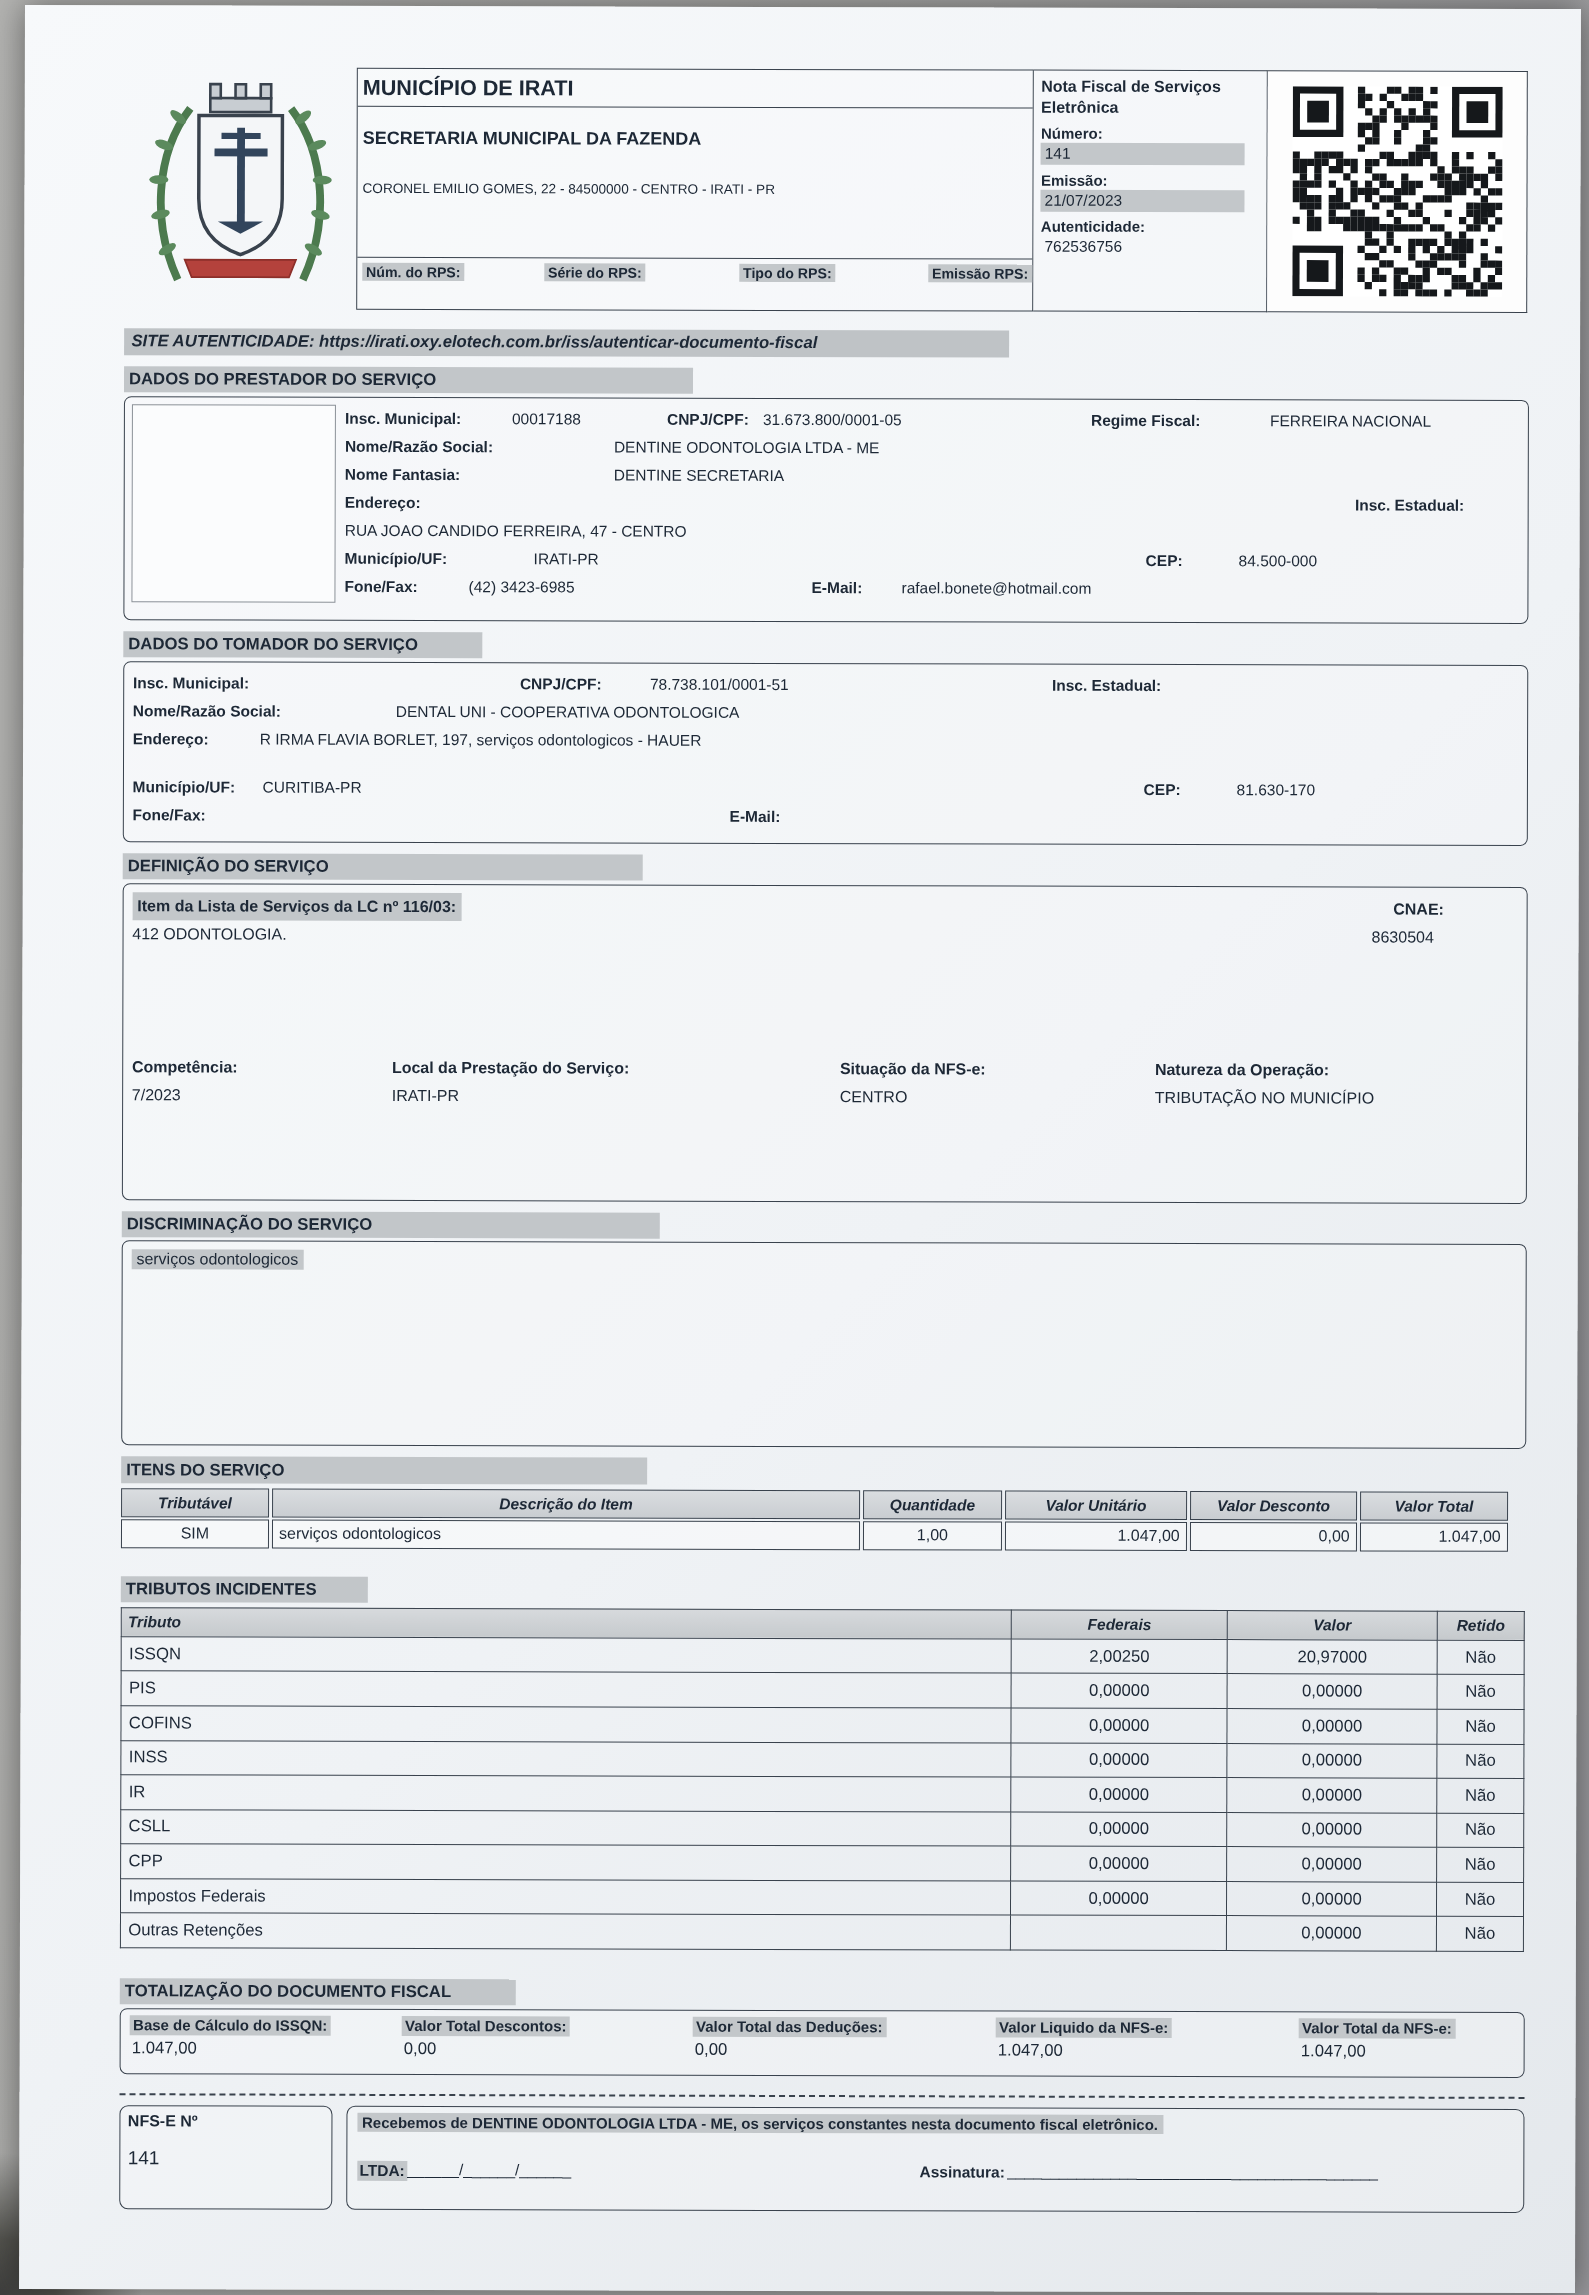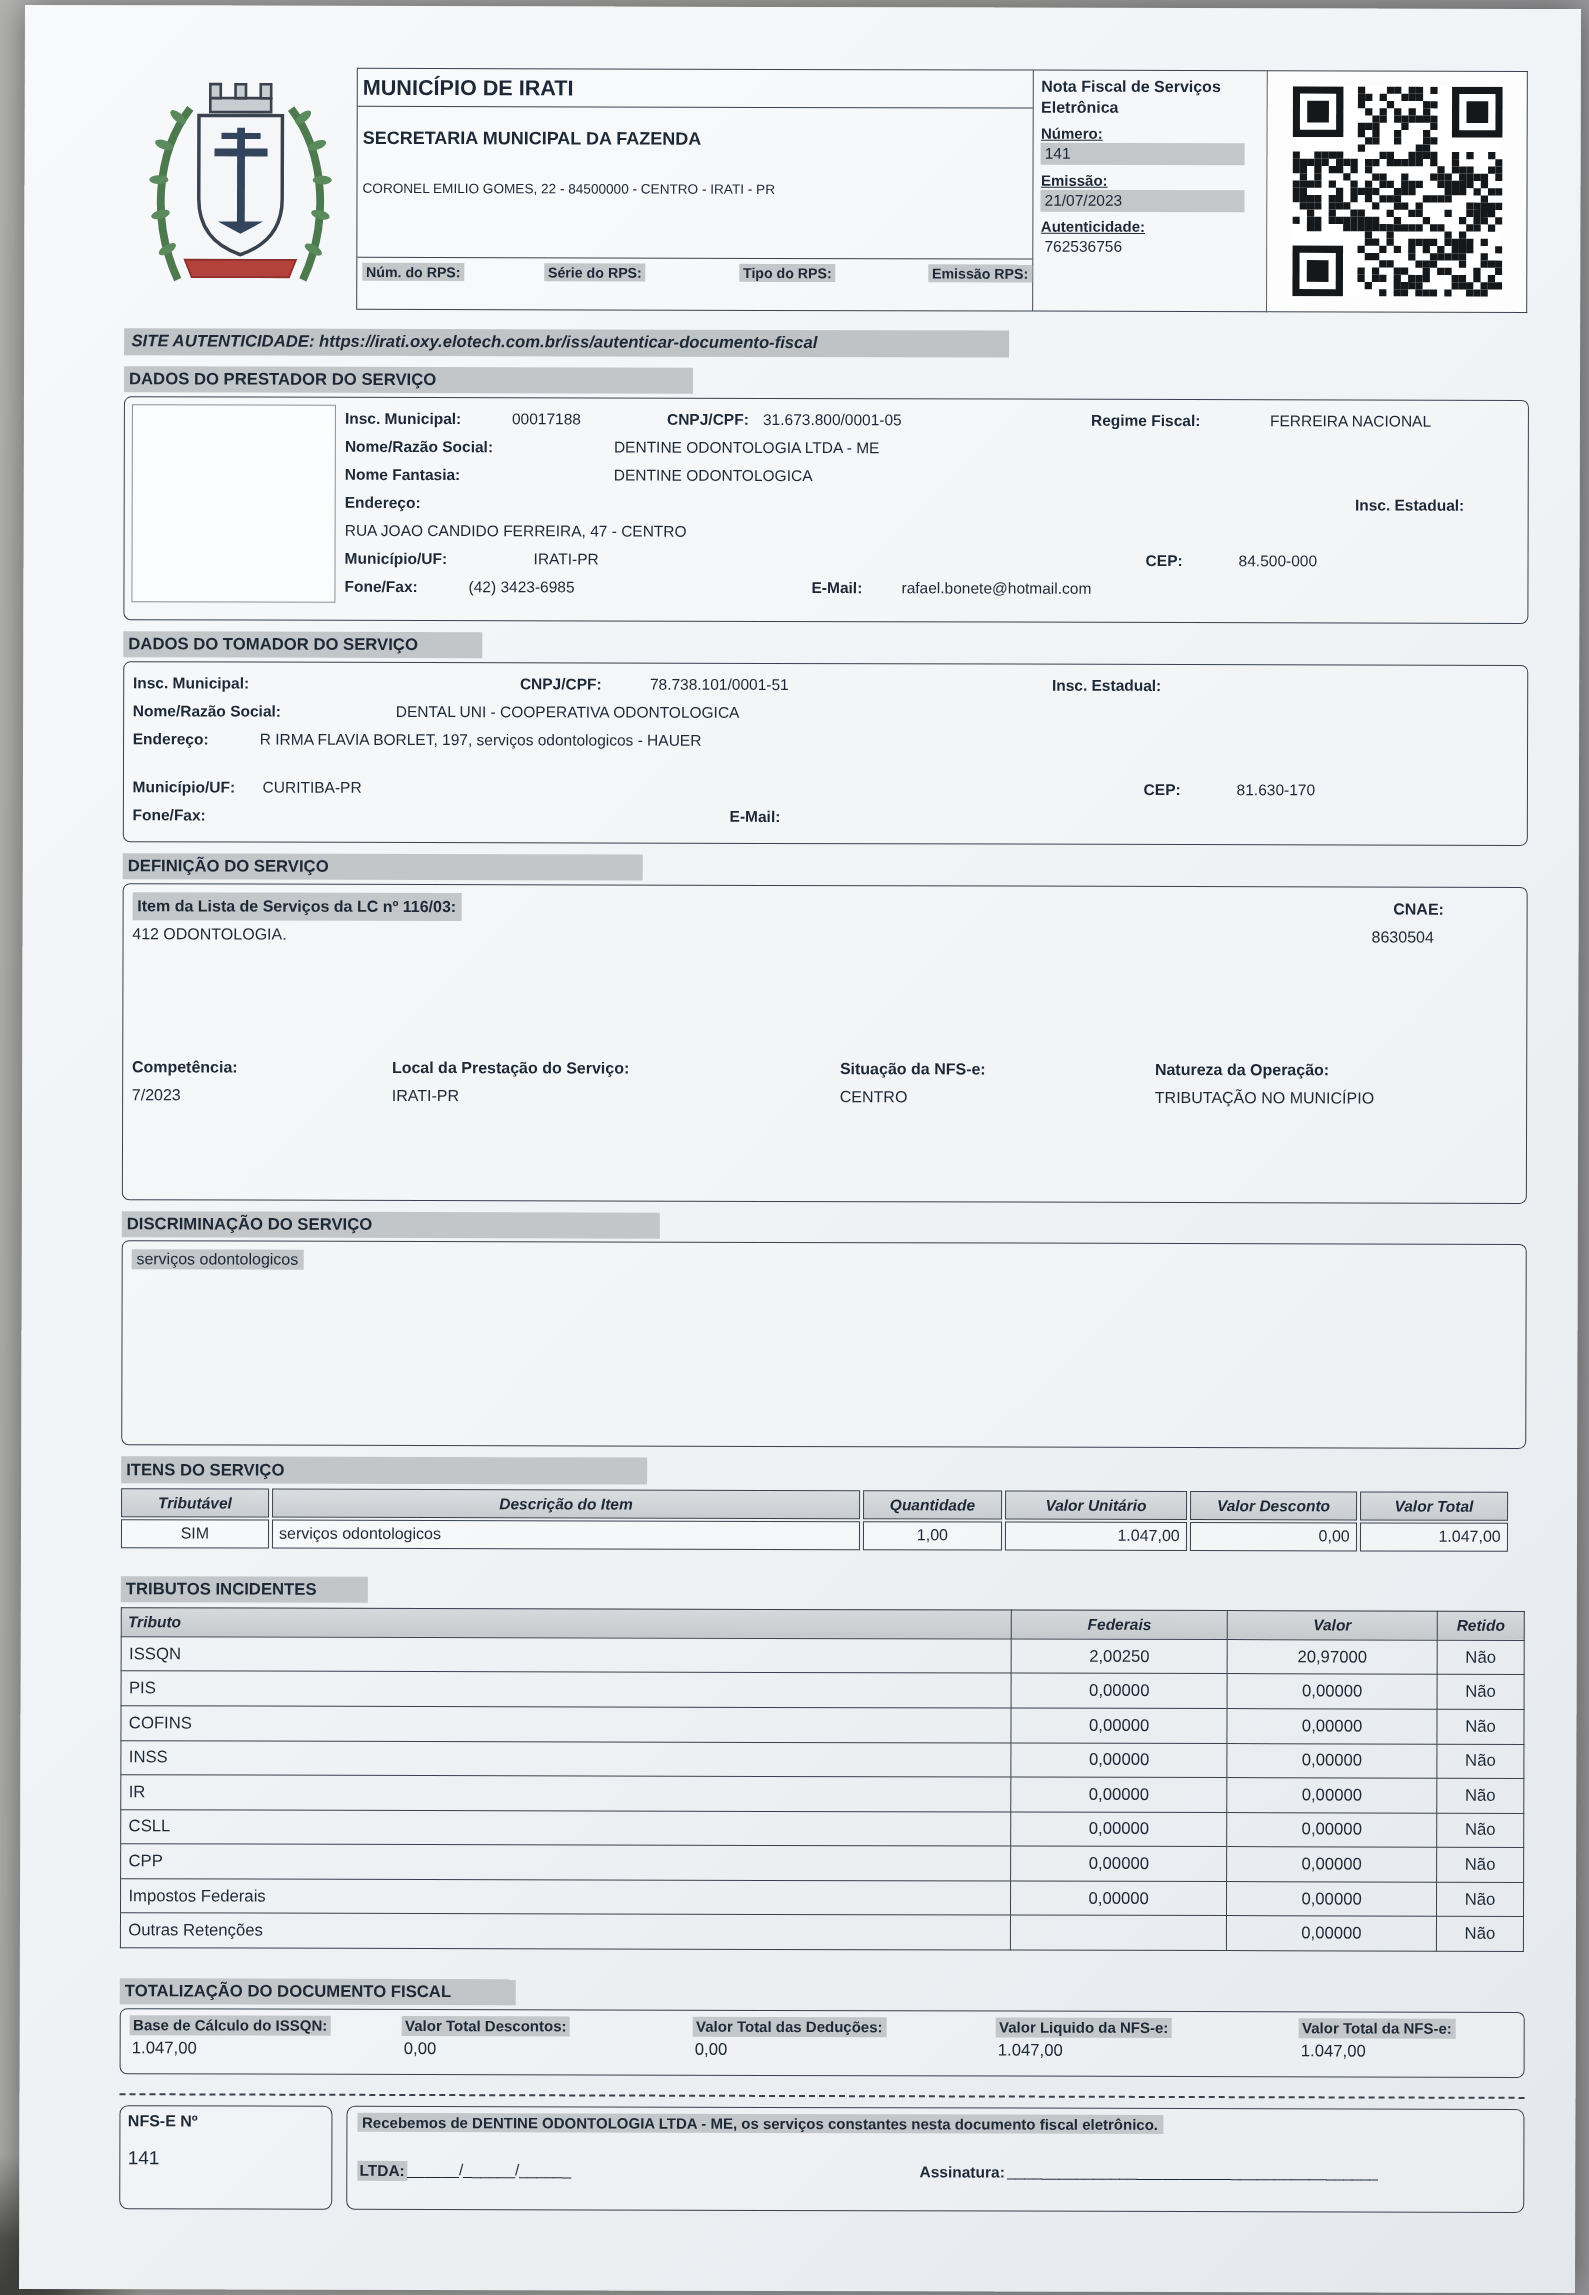--- a/index.html
+++ b/index.html
@@ -29,21 +29,21 @@
   .center-cell { width: 677px; border: 1.9px solid #39424d; display: flex; flex-direction: column; background: rgba(255,255,255,.25); }
   .title-line { font-size: 21.6px; font-weight: bold; padding: 6.2px 0 5px 5px; border-bottom: 1.9px solid #39424d; }
   .dept-block { flex: 1; padding: 21px 5px 0 5px; }
   .dept { font-size: 18px; font-weight: bold; }
   .addr { font-size: 13.6px; margin-top: 32px; }
   .rps-row { border-top: 1.9px solid #39424d; display: flex; height: 52px; padding: 6.2px 0 0 5px; }
   .rps-item { font-size: 14.2px; font-weight: bold; }
   .rps-item span { padding: 1.2px 3.7px; }
   .nfse-cell { width: 234px; border: 1.9px solid #39424d; border-left: none; padding: 6.2px 7.4px; background: rgba(255,255,255,.25); }
   .nfse-title { font-weight: bold; font-size: 16px; line-height: 20.4px; }
-  .nfse-label { font-weight: bold; font-size: 15px; margin-top: 6.8px; text-decoration: underline; }
+  .nfse-label { font-weight: bold; font-size: 15px; margin-top: 6.8px; }
   .nfse-value { font-size: 15.5px; padding: 1.9px 3.7px; margin-top: 1.2px; }
   .nfse-value.hl { display: block; width: 204px; }
   .qr-cell { width: 260px; border: 1.9px solid #39424d; border-left: none; display: flex; align-items: center; justify-content: center; background: #fdfdfd; }
 
   
   .site-bar { margin-top: 18.6px; width: 885px; background: #bfc3c6; font-weight: bold; font-style: italic; font-size: 16.7px; padding: 3.7px 7.4px; }
   .sec { margin-top: 11px; }
   .sec-title { background: #c2c6c9; font-weight: bold; font-size: 16.7px; padding: 3.1px 7.4px 3.1px 5px; display: inline-block; }
   .box { border: 1.9px solid #39424d; border-radius: 7.4px; margin-top: 3.7px; background: rgba(255,255,255,.2); }
 
@@ -486,21 +486,21 @@
             <span style="width:328px">31.673.800/0001-05</span>
             <span class="lbl" style="width:179px">Regime Fiscal:</span>
             <span>FERREIRA NACIONAL</span>
           </div>
           <div class="frow">
             <span class="lbl" style="width:269px">Nome/Razão Social:</span>
             <span>DENTINE ODONTOLOGIA LTDA - ME</span>
           </div>
           <div class="frow">
             <span class="lbl" style="width:269px">Nome Fantasia:</span>
-            <span>DENTINE ODONTOLOGICA</span>
+            <span>DENTINE SECRETARIA</span>
           </div>
           <div class="frow">
             <span class="lbl">Endereço:</span>
             <span class="lbl" style="margin-left:auto;margin-right:56px">Insc. Estadual:</span>
           </div>
           <div class="frow">
             <span>RUA JOAO CANDIDO FERREIRA, 47 - CENTRO</span>
           </div>
           <div class="frow">
             <span class="lbl" style="width:189px">Município/UF:</span>

